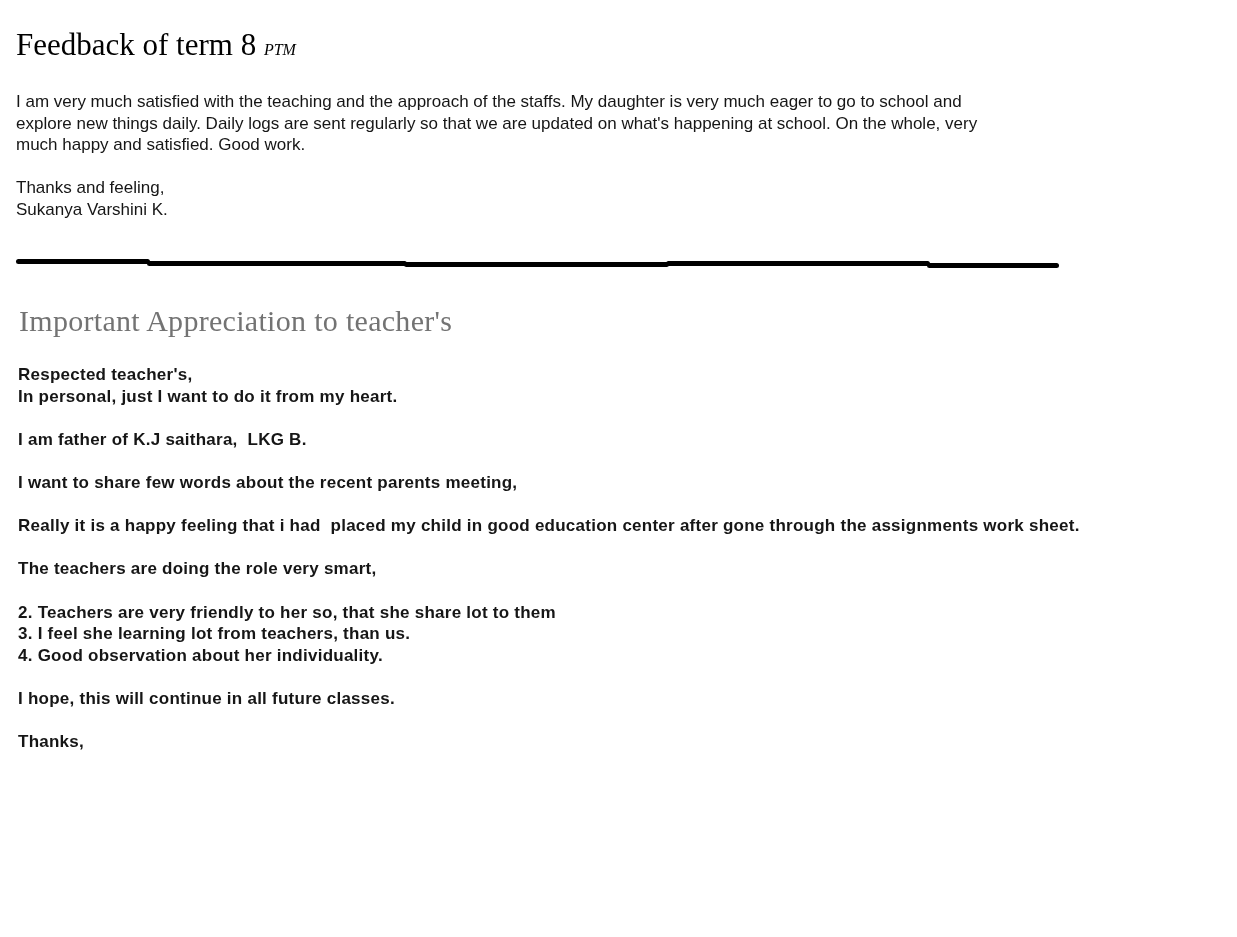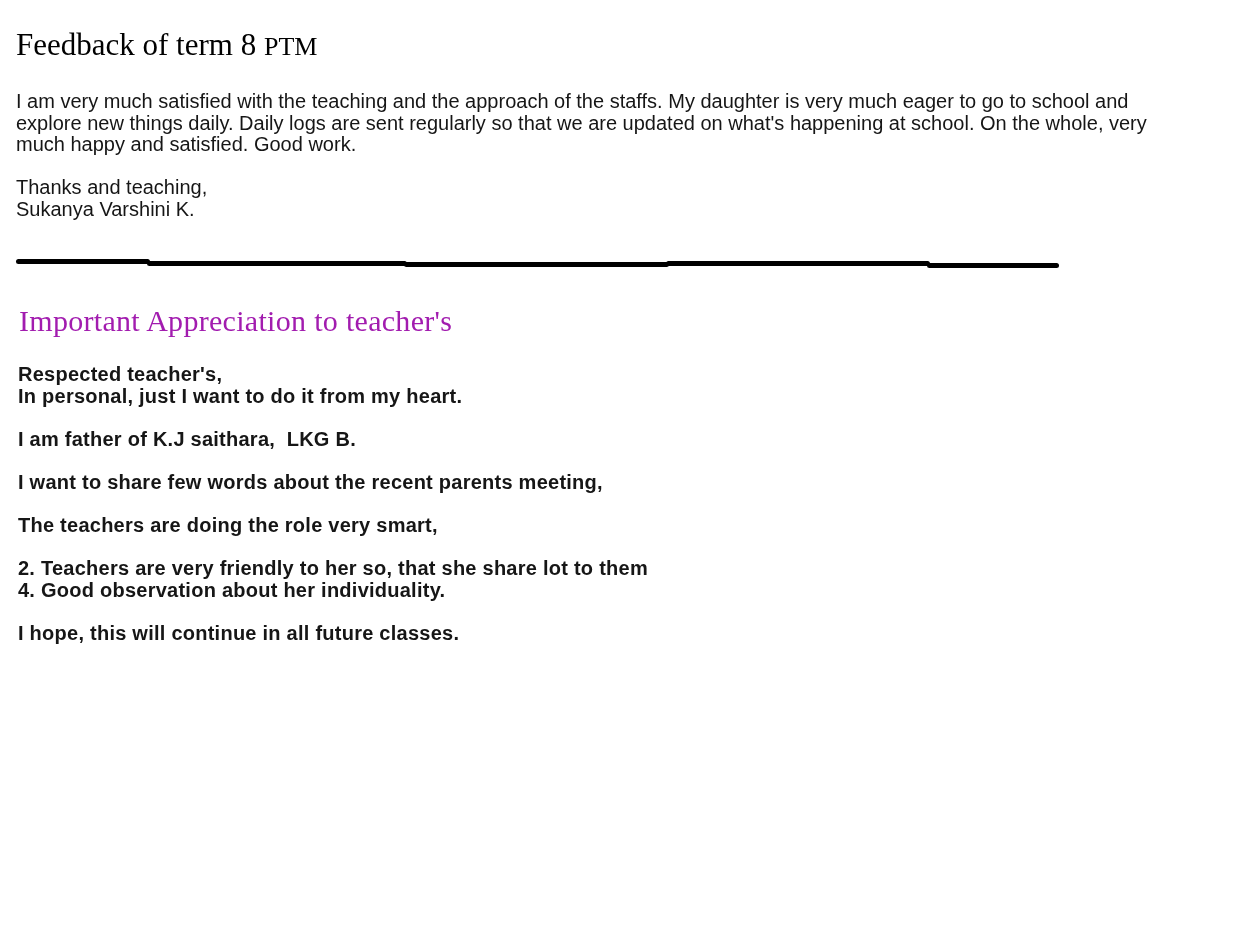--- a/index.html
+++ b/index.html
@@ -23,31 +23,32 @@
     top: 28px;
     margin: 0;
     font-family: "Liberation Serif", serif;
     font-weight: 400;
     font-size: 31px;
     line-height: 34px;
     color: #000000;
     white-space: pre;
   }
   .s1-title .suffix {
-    font-size: 26px;
+    font-size: 16px;
+    font-style: italic;
   }
   .s1-body {
     position: absolute;
     left: 16px;
     top: 91px;
     width: 1180px;
   }
   .line {
     white-space: pre;
-    font-size: 20px;
+    font-size: 17px;
     line-height: 21.5px;
   }
   .para {
     margin: 0 0 21.5px 0;
   }
   .para:last-child { margin-bottom: 0; }
 
   
   .divider-seg {
     position: absolute;
@@ -68,21 +69,21 @@
     top: 306px;
     height: 33px;
     overflow: hidden;
   }
   .s2-title {
     margin: -2px 0 0 0;
     font-family: "Liberation Serif", serif;
     font-weight: 400;
     font-size: 30px;
     line-height: 34px;
-    color: #a21caf;
+    color: #737373;
     letter-spacing: 0.3px;
     white-space: pre;
   }
   .s2-body {
     position: absolute;
     left: 18px;
     top: 364px;
     width: 1180px;
     font-weight: bold;
   }
@@ -99,21 +100,21 @@
 
 <h1 class="s1-title"><span>Feedback of term 8 </span><span class="suffix">PTM</span></h1>
 
 <div class="s1-body">
   <div class="para">
     <div class="line">I am very much satisfied with the teaching and the approach of the staffs. My daughter is very much eager to go to school and</div>
     <div class="line">explore new things daily. Daily logs are sent regularly so that we are updated on what's happening at school. On the whole, very</div>
     <div class="line">much happy and satisfied. Good work.</div>
   </div>
   <div class="para">
-    <div class="line">Thanks and teaching,</div>
+    <div class="line">Thanks and feeling,</div>
     <div class="line">Sukanya Varshini K.</div>
   </div>
 </div>
 
 <div>
   <div class="divider-seg seg-a"></div>
   <div class="divider-seg seg-b"></div>
   <div class="divider-seg seg-c"></div>
   <div class="divider-seg seg-d"></div>
   <div class="divider-seg seg-e"></div>
@@ -128,24 +129,29 @@
     <div class="line">Respected teacher's,</div>
     <div class="line">In personal, just I want to do it from my heart.</div>
   </div>
   <div class="para">
     <div class="line">I am father of K.J saithara,  LKG B.</div>
   </div>
   <div class="para">
     <div class="line">I want to share few words about the recent parents meeting,</div>
   </div>
   <div class="para">
+    <div class="line">Really it is a happy feeling that i had  placed my child in good education center after gone through the assignments work sheet.</div>
+  </div>
+  <div class="para">
     <div class="line">The teachers are doing the role very smart,</div>
   </div>
   <div class="para">
     <div class="line">2. Teachers are very friendly to her so, that she share lot to them</div>
+    <div class="line">3. I feel she learning lot from teachers, than us.</div>
     <div class="line">4. Good observation about her individuality.</div>
   </div>
   <div class="para">
     <div class="line">I hope, this will continue in all future classes.</div>
   </div>
   <div class="para">
+    <div class="line">Thanks,</div>
   </div>
 </div>
 
 </body></html>

